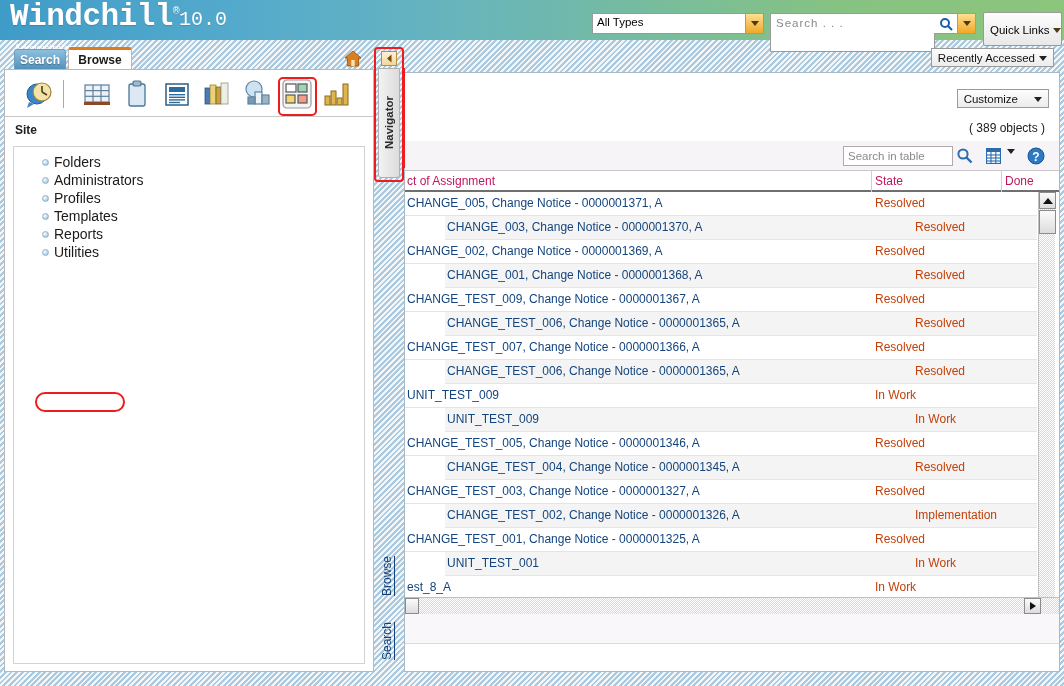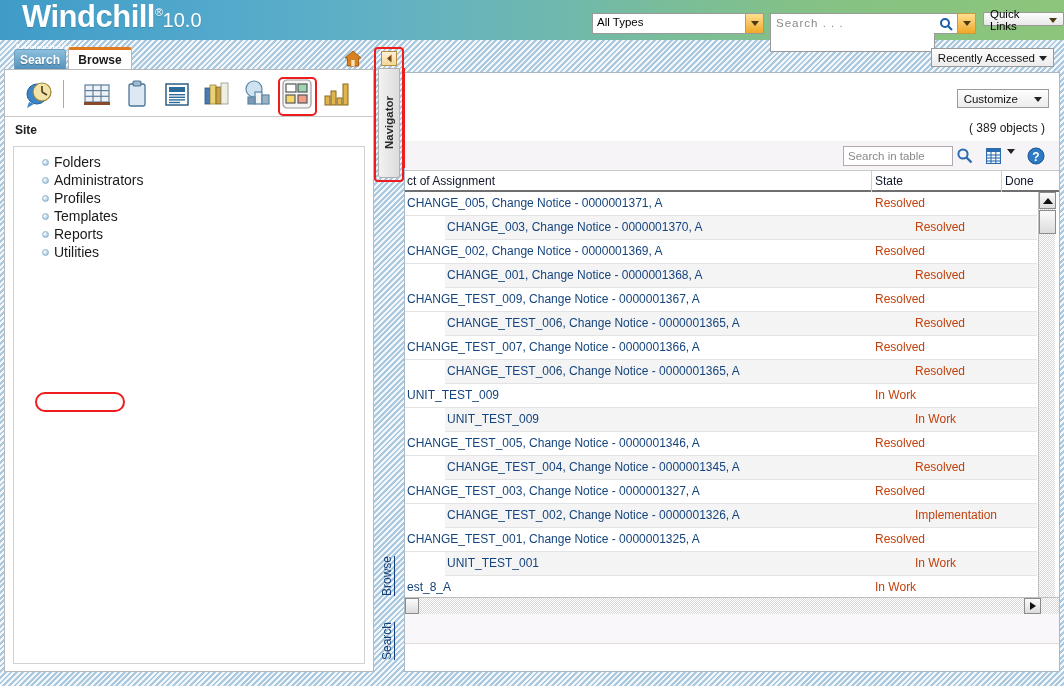--- a/index.html
+++ b/index.html
@@ -20,22 +20,22 @@
     background: linear-gradient(to right, #3f9cc8 0%, #54aacc 22%, #63b2c2 38%,
                                 #6fb8ae 52%, #7cbe95 66%, #86c283 78%, #8cc57b 100%);
   }
   #banner-inner {
     position: absolute; left: 0; top: 2px; width: 1064px; height: 36px;
   }
   #logo-wrap {
     position: absolute; left: 6px; top: 0px; width: 300px; height: 38px;
   }
   #logo-main {
-    position: absolute; left: 16px; top: -3px;
-    font-family: Liberation Sans, sans-serif;
+    position: absolute; left: 4px; top: -3px;
+    font-family: Liberation Mono, monospace;
     font-size: 31px; font-weight: bold; color: #ffffff;
     letter-spacing: -0.5px;
     text-shadow: 0 1px 1px rgba(0,0,0,0.15);
   }
   #logo-reg {
     font-size: 11px; vertical-align: super; font-weight: normal;
   }
   #logo-ver {
     font-size: 20px; font-weight: normal; letter-spacing: 0px;
   }
@@ -72,21 +72,21 @@
     background: #ffffff; border: 1px solid #9a9a9a; border-left: none;
     display: flex; align-items: center; justify-content: center;
   }
   #search-arrow {
     left: 957px; top: 11px; width: 19px; height: 21px;
     background: linear-gradient(to bottom, #ffdf8f, #f0a828);
     border: 1px solid #c79b3d;
     display: flex; align-items: center; justify-content: center;
   }
   #quick-links {
-    left: 983px; top: 10px; height: 14px; padding: 2px 6px 0 6px;
+    left: 983px; top: 10px; height: 34px; padding: 2px 0 0 6px;
     background: linear-gradient(to bottom,#fdfdfd,#e8e8e8);
     border: 1px solid #9a9a9a; border-radius: 2px;
     font-size: 11.5px; color: #000; display: flex; align-items: center; gap: 4px;
   }
 
   
   #hatch-band {
     position: absolute; left: 0; top: 40px; width: 1064px; height: 646px;
     background-color: #cfe1ee;
     background-image: repeating-linear-gradient(135deg,
@@ -237,21 +237,21 @@
   #table-search-icon { position: absolute; right: 86px; top: 6px; }
   #table-view-icon { position: absolute; right: 58px; top: 7px; }
   #table-view-caret { position: absolute; right: 44px; top: 13px; }
   #table-help-icon { position: absolute; right: 14px; top: 6px; }
 
   #table-head {
     position: absolute; left: 0; top: 98px; width: 654px; height: 21px;
     border-bottom: 2px solid #6f6f6f; background: #ffffff;
   }
   .th {
-    position: absolute; top: 3px; font-size: 12px; color: #0f172a;
+    position: absolute; top: 3px; font-size: 12px; color: #be185d;
   }
   #th-subject { left: 2px; }
   #th-state { left: 470px; }
   #th-done { left: 600px; }
   .th-div {
     position: absolute; top: 0; width: 1px; height: 21px; background: #cfcfcf;
   }
   #th-div-1 { left: 466px; }
   #th-div-2 { left: 596px; }
 

